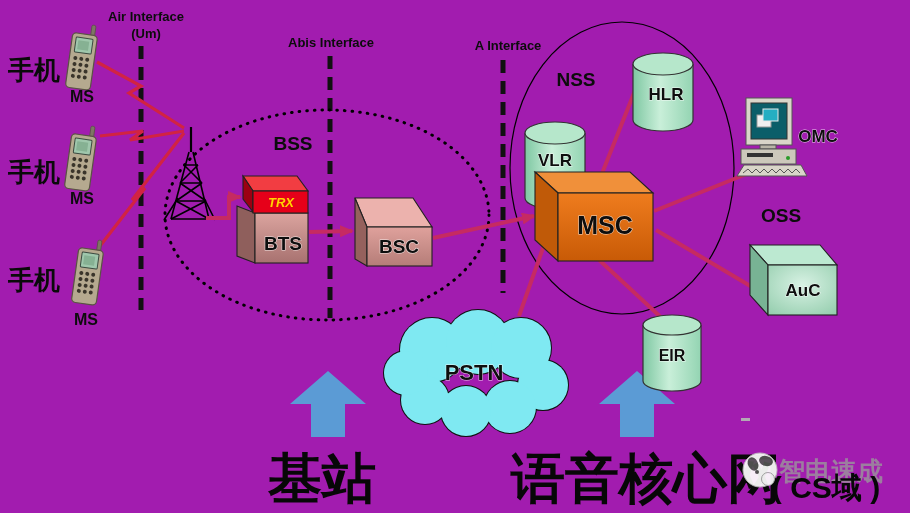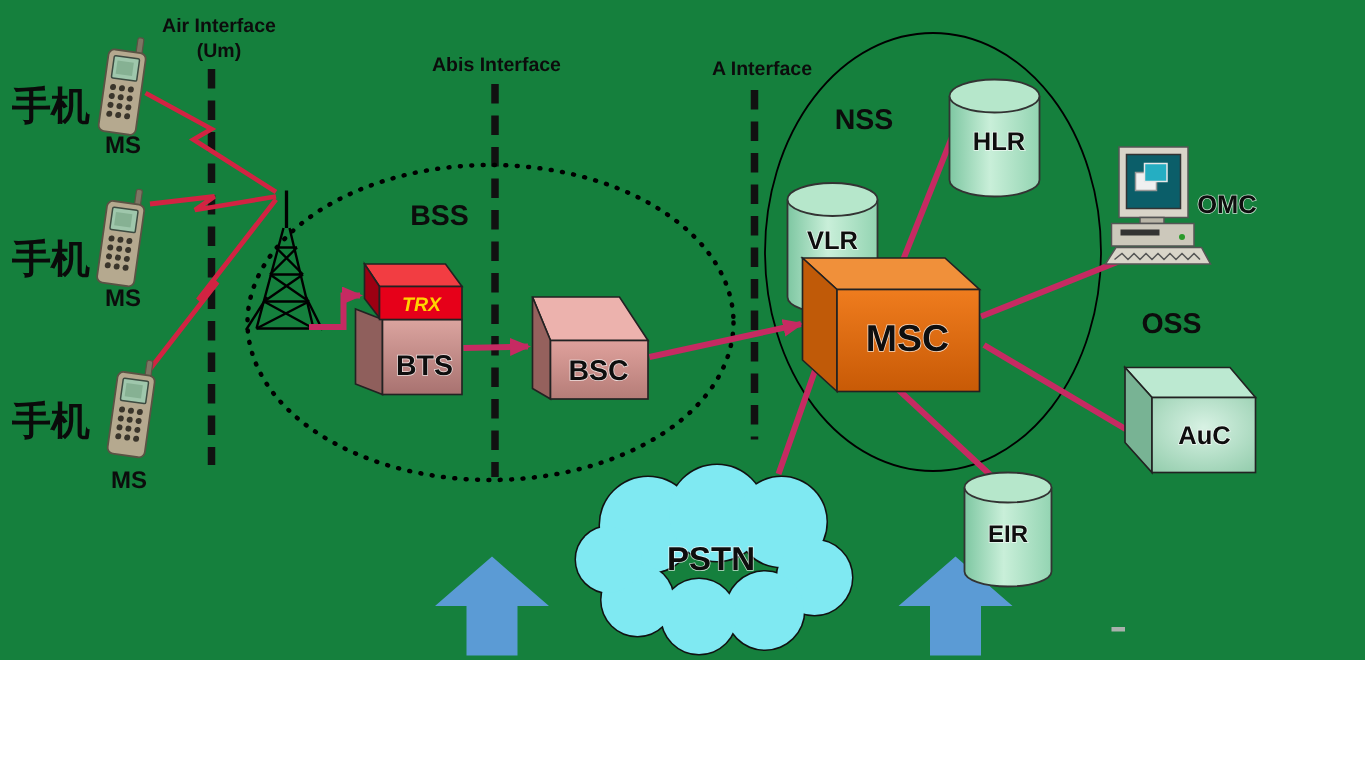--- a/index.html
+++ b/index.html
@@ -1,16 +1,16 @@
 <!DOCTYPE html>
 <html><head>
 <meta charset="utf-8">
 <style>
   html,body { margin:0; padding:0; background:#ffffff; }
-  .stage { position:relative; width:910px; height:440px; background:#15803d; overflow:hidden; }
+  .stage { position:relative; width:910px; height:513px; background:#a21caf; overflow:hidden; }
   svg  { font-family:"Liberation Sans", sans-serif; }
   text { font-family:"Liberation Sans", sans-serif; }
   .iface-lbl { font-size:13px; font-weight:bold; fill:#0c0c0c; }
   .cn-lbl    { font-size:26px; font-weight:bold; fill:#0a0a0a; }
   .ms-lbl    { font-size:16px; font-weight:bold; fill:#0c0c0c; }
   .grp-lbl   { font-size:19px; font-weight:bold; fill:#0c0c0c; }
   .node-lbl  { font-weight:bold; fill:#0e0e0e; paint-order:stroke; stroke:rgba(255,255,255,.75); stroke-width:1px; }
   .big-cap   { font-size:54px; font-weight:bold; fill:#070707; }
   .cs-cap    { font-size:30px; font-weight:bold; fill:#070707; }
   .wm-text   { font-size:26px; font-weight:bold; fill:#9b9b9b; opacity:.85; }

